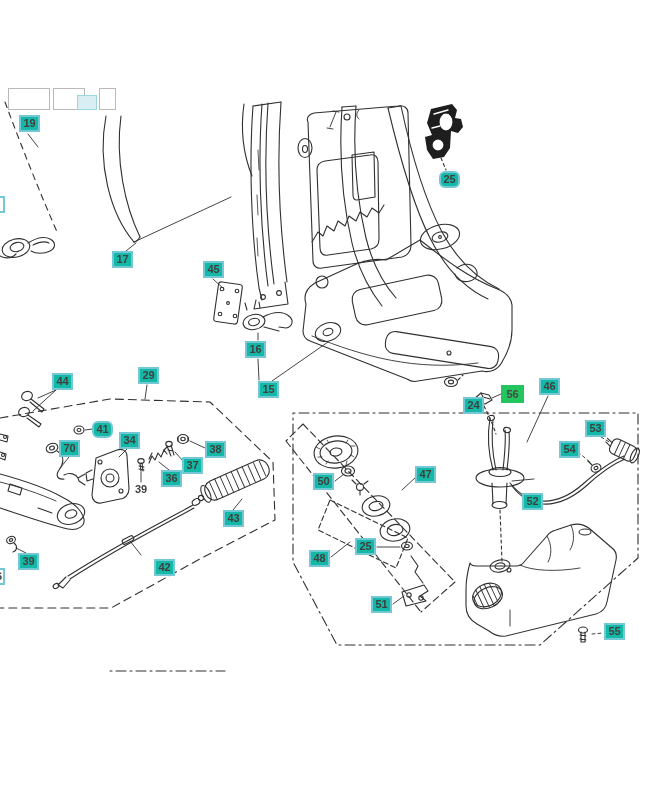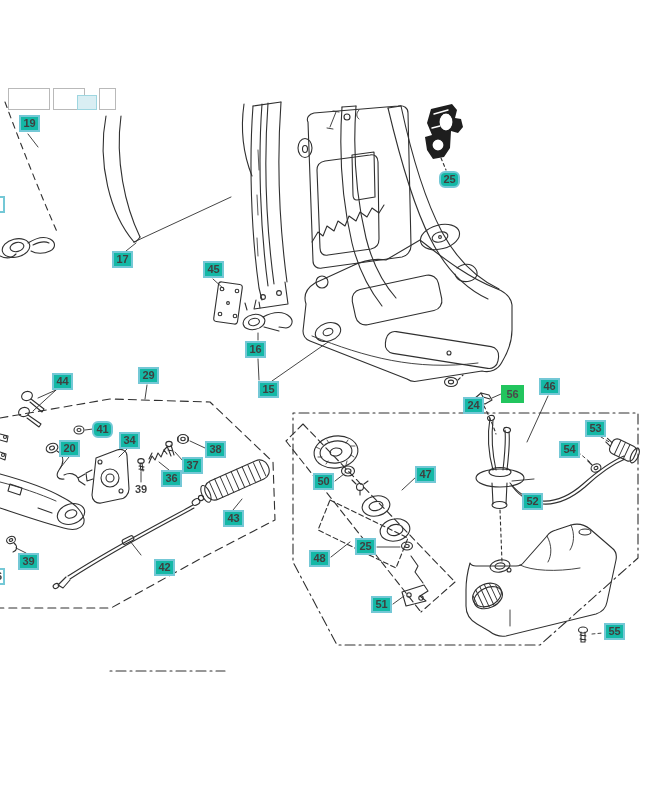--- a/index.html
+++ b/index.html
@@ -349,21 +349,21 @@
       <div class="callout cyan" style="left: 439px; top: 171px; border-radius: 6px;">25</div>
       <div class="callout cyan" style="left: 245px; top: 341px;">16</div>
       <div class="callout cyan" style="left: 258px; top: 381px;">15</div>
       <div class="callout cyan" style="left: 463px; top: 364px; margin-top: 33px;">24</div>
       <div class="callout yellow" style="left: 501px; top: 385px;">56</div>
       <div class="callout cyan" style="left: 539px; top: 378px;">46</div>
       <div class="callout cyan" style="left: 138px; top: 367px;">29</div>
       <div class="callout cyan" style="left: 52px; top: 373px;">44</div>
       <div class="callout cyan" style="left: 92px; top: 421px; border-radius: 6px;">41</div>
       <div class="callout cyan" style="left: 119px; top: 432px;">34</div>
-      <div class="callout cyan" style="left: 59px; top: 440px;">20</div>
+      <div class="callout cyan" style="left: 59px; top: 440px;">70</div>
       <div class="callout cyan" style="left: 205px; top: 441px;">38</div>
       <div class="callout cyan" style="left: 182px; top: 457px;">37</div>
       <div class="callout cyan" style="left: 161px; top: 470px;">36</div>
       <div class="callout plain" style="left: 135px; top: 483px;">39</div>
       <div class="callout cyan" style="left: 223px; top: 510px;">43</div>
       <div class="callout cyan" style="left: 18px; top: 553px;">39</div>
       <div class="callout cyan" style="left: 131px; top: 559px; margin-left: 23px;">42</div>
       <div class="callout cyan" style="left: 415px; top: 466px;">47</div>
       <div class="callout cyan" style="left: 313px; top: 473px;">50</div>
       <div class="callout cyan" style="left: 355px; top: 538px;">25</div>

